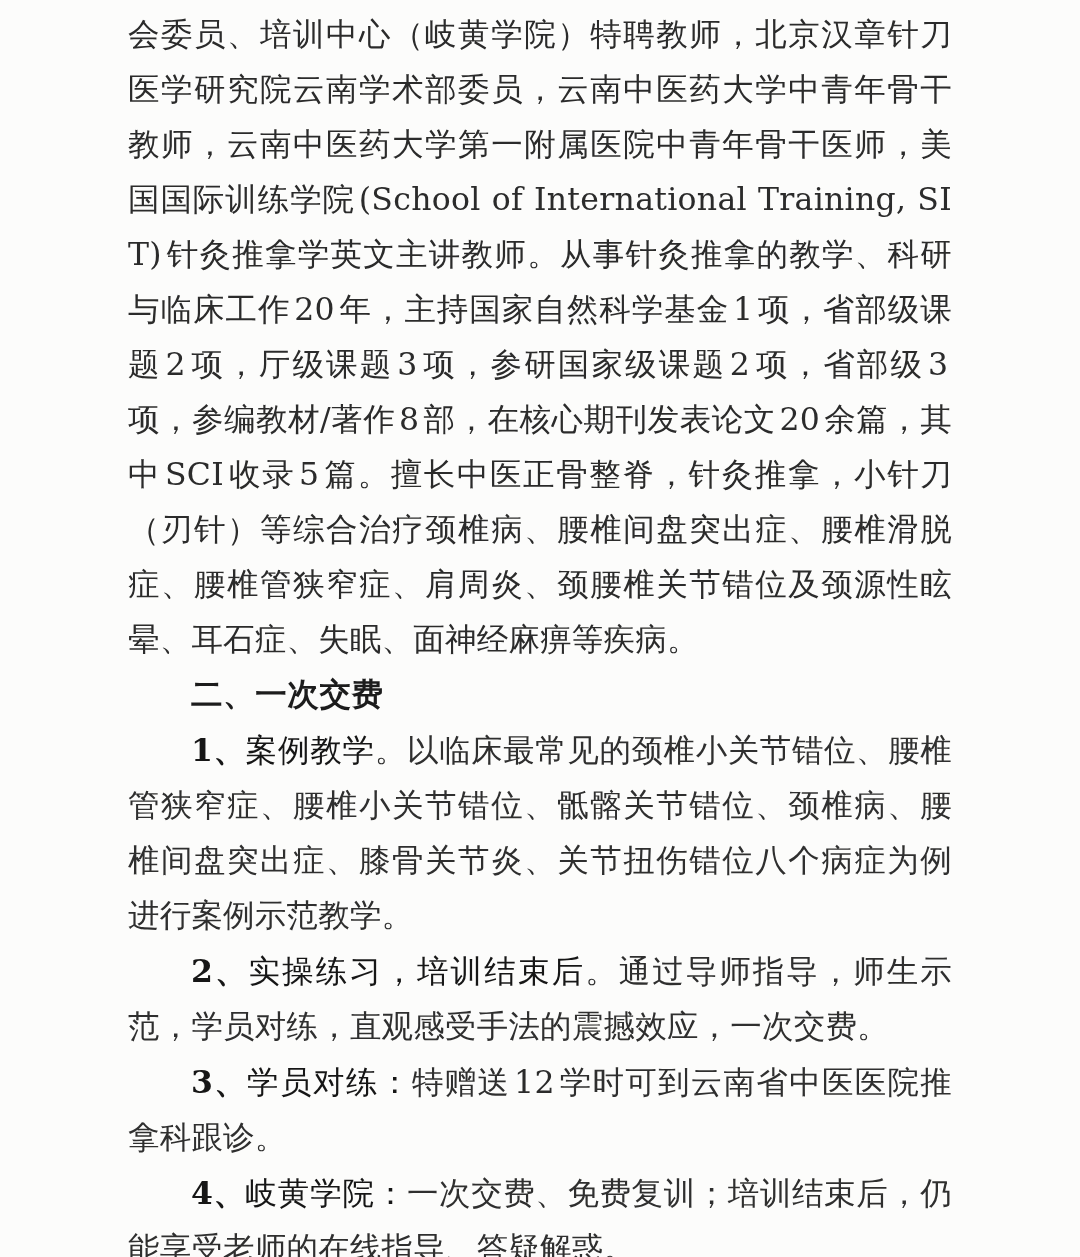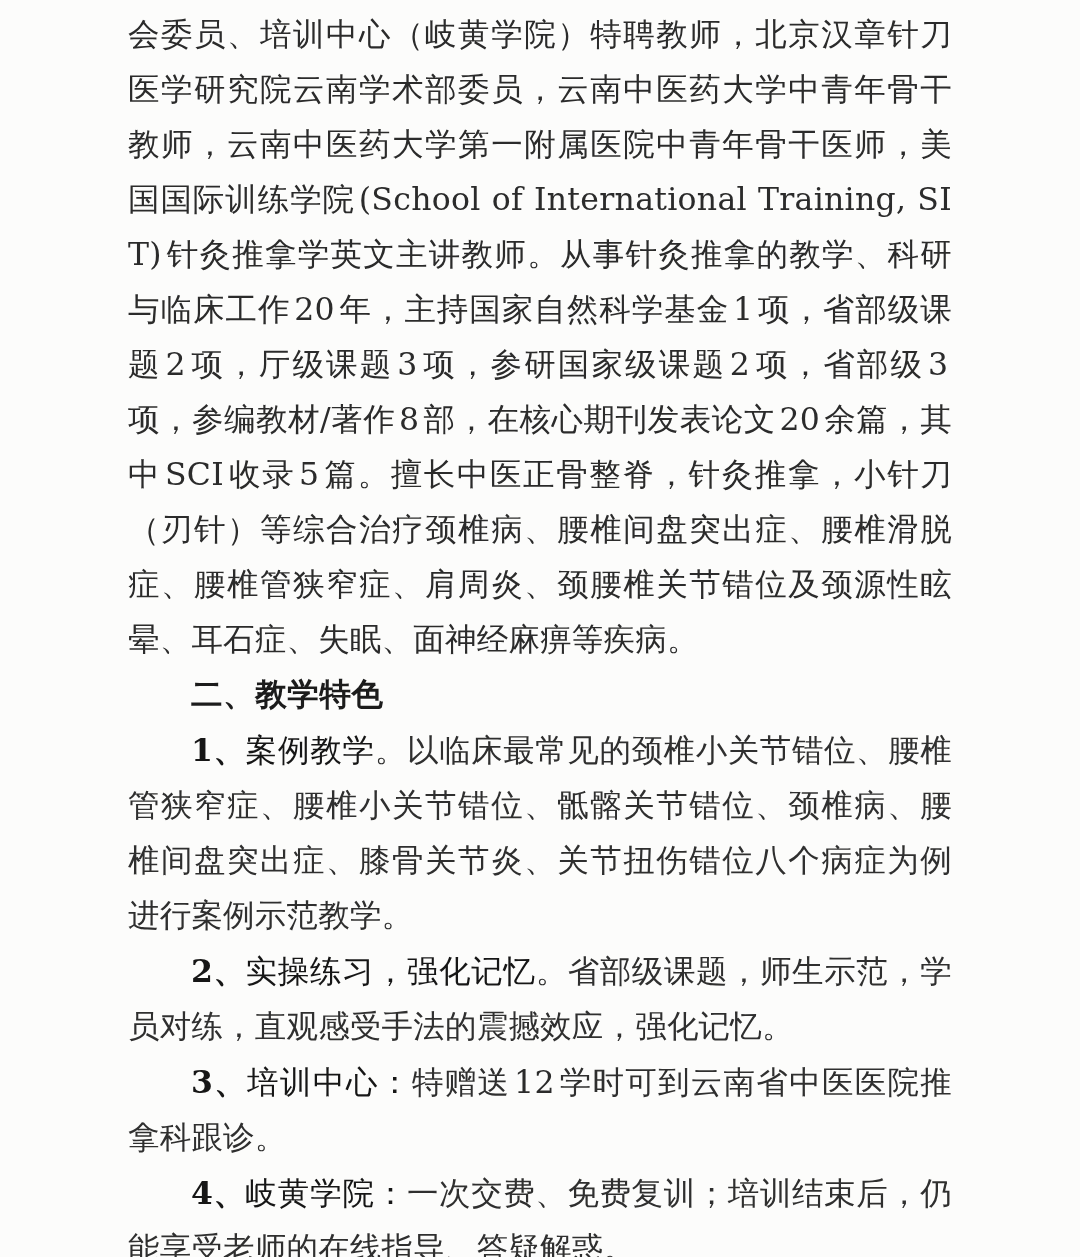--- a/index.html
+++ b/index.html
@@ -88,24 +88,24 @@
   }
 </style>
 </head>
 <body>
 
 <div id="page">
   <div class="doc-body">
 
     <p class="para flow"><span>会委员、培训中心（岐黄学院）特聘教师，北京汉章针刀医学研究院云南学术部委员，云南中医药大学中青年骨干教师，云南中医药大学第一附属医院中青年骨干医师，美国国际训练学院</span><span class="lat">(School of International Training, SIT)</span><span>针灸推拿学英文主讲教师。从事针灸推拿的教学、科研与临床工作</span><span class="lat">20</span><span>年，主持国家自然科学基金</span><span class="lat">1</span><span>项，省部级课题</span><span class="lat">2</span><span>项，厅级课题</span><span class="lat">3</span><span>项，参研国家级课题</span><span class="lat">2</span><span>项，省部级</span><span class="lat">3</span><span>项，参编教材/著作</span><span class="lat">8</span><span>部，在核心期刊发表论文</span><span class="lat">20</span><span>余篇，其中</span><span class="lat">SCI</span><span>收录</span><span class="lat">5</span><span>篇。擅长中医正骨整脊，针灸推拿，小针刀（刃针）等综合治疗颈椎病、腰椎间盘突出症、腰椎滑脱症、腰椎管狭窄症、肩周炎、颈腰椎关节错位及颈源性眩晕、耳石症、失眠、面神经麻痹等疾病。</span></p>
 
-    <h2 class="heading">二、教学特色</h2>
+    <h2 class="heading">二、一次交费</h2>
 
     <p class="para indent"><span class="num">1、</span><span class="lead">案例教学</span><span class="rest">。</span><span class="rest">以临床最常见的颈椎小关节错位、腰椎管狭窄症、腰椎小关节错位、骶髂关节错位、颈椎病、腰椎间盘突出症、膝骨关节炎、关节扭伤错位八个病症为例进行案例示范教学。</span></p>
 
-    <p class="para indent"><span class="num">2、</span><span class="lead">实操练习，强化记忆</span><span class="rest">。</span><span class="rest">省部级课题，师生示范，学员对练，直观感受手法的震撼效应，强化记忆。</span></p>
+    <p class="para indent"><span class="num">2、</span><span class="lead">实操练习，培训结束后</span><span class="rest">。</span><span class="rest">通过导师指导，师生示范，学员对练，直观感受手法的震撼效应，一次交费。</span></p>
 
-    <p class="para indent"><span class="num">3、</span><span class="lead">培训中心</span><span class="lead">：</span><span class="rest">特赠送</span><span class="lat">12</span><span class="rest">学时可到云南省中医医院推拿科跟诊。</span></p>
+    <p class="para indent"><span class="num">3、</span><span class="lead">学员对练</span><span class="lead">：</span><span class="rest">特赠送</span><span class="lat">12</span><span class="rest">学时可到云南省中医医院推拿科跟诊。</span></p>
 
     <p class="para indent"><span class="num">4、</span><span class="lead">岐黄学院</span><span class="lead">：</span><span class="rest">一次交费、免费复训；培训结束后，仍能享受老师的在线指导、答疑解惑。</span></p>
 
   </div>
 </div>
 
 </body></html>

